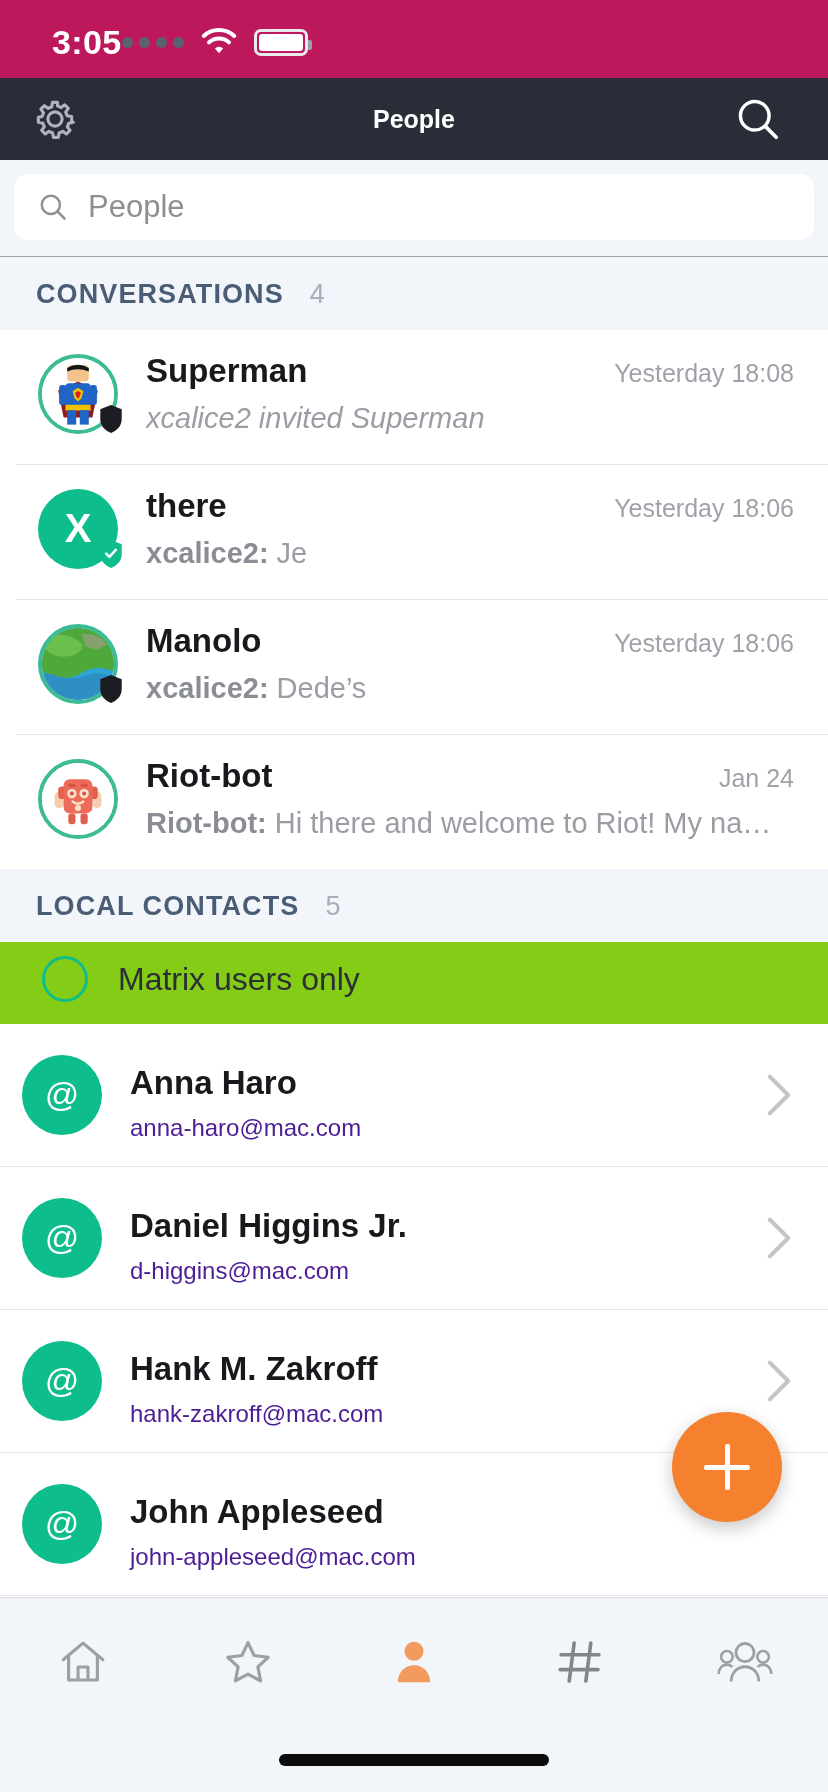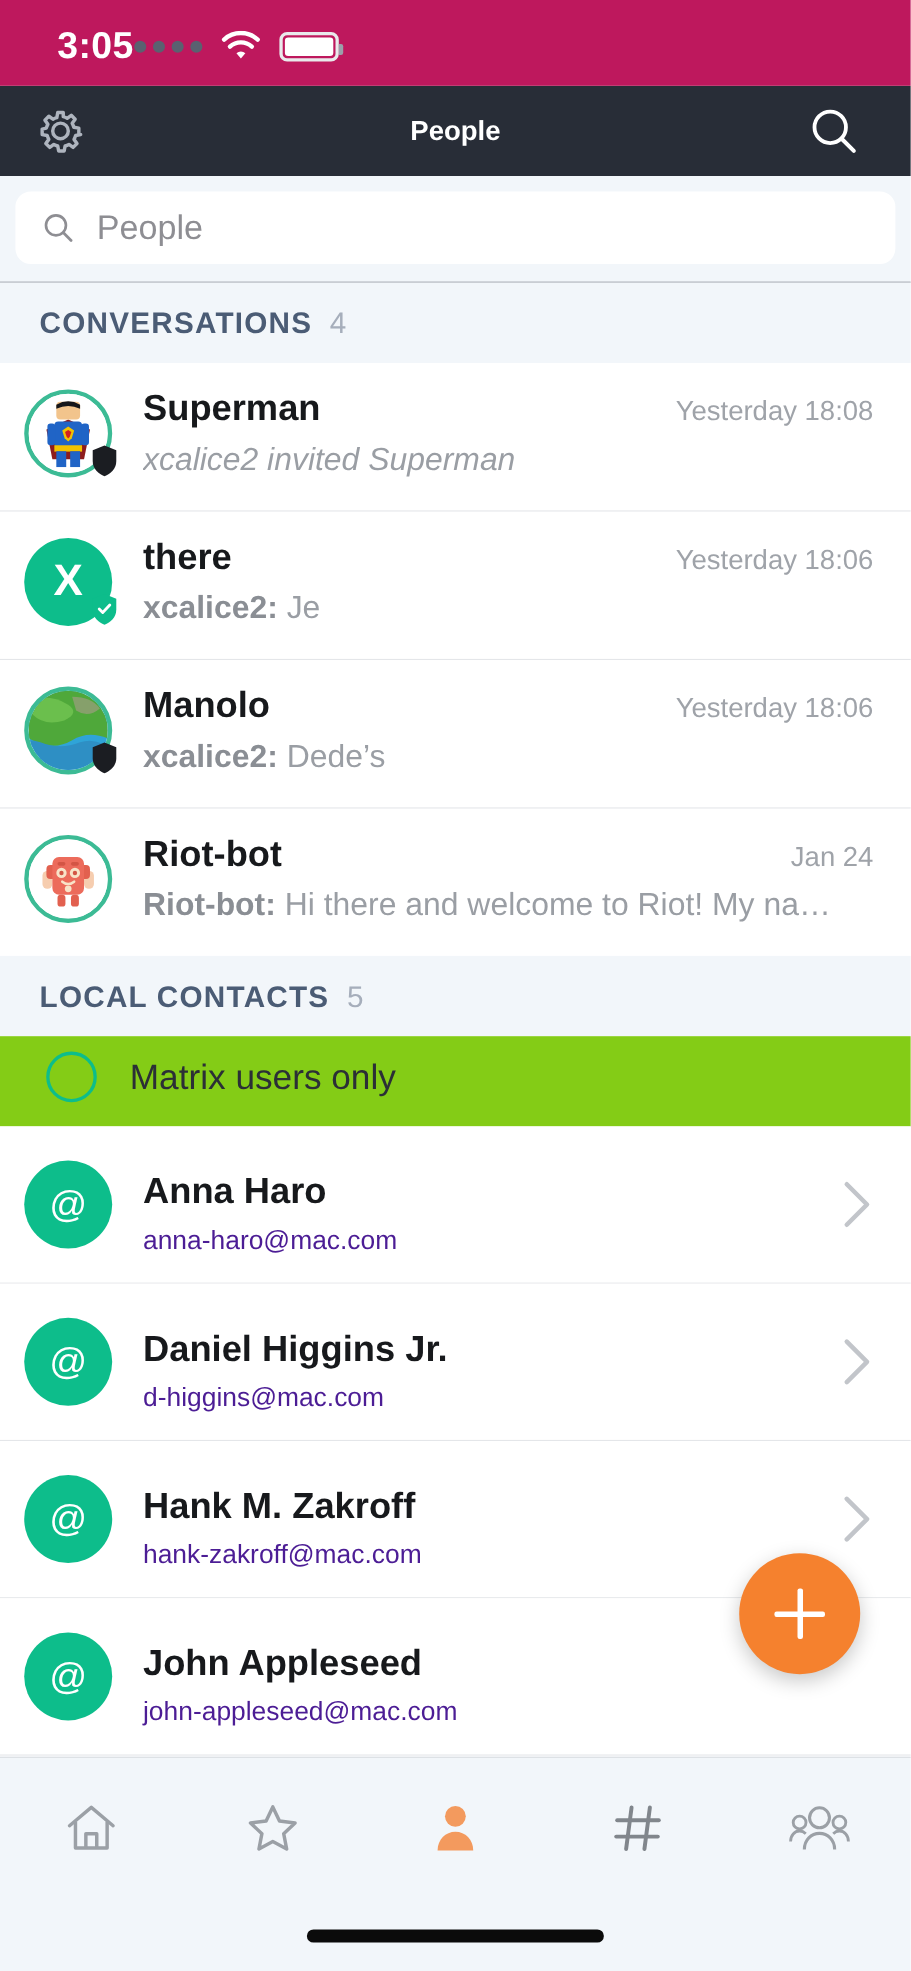--- a/index.html
+++ b/index.html
@@ -74,36 +74,37 @@
     display:flex;align-items:center;
     padding:0 22px;
     gap:18px;
   }
   .search-ph{ color:#8E8E93;font-size:31px; }
 
   
   .sec-head{
     background:#F2F6FA;
     padding:22px 0 20px 36px;
-    display:flex;align-items:baseline;gap:16px;
+    display:flex;align-items:baseline;gap:26px;
   }
   .sec-title{
     color:#4B5C75;font-size:27px;font-weight:700;letter-spacing:1.1px;
   }
   .sec-count{ color:#A6AEBB;font-size:27px;font-weight:500; }
 
   
   .conv-list{ background:#ffffff; }
   .conv-row{
     display:flex;align-items:center;
     padding:22px 34px 29px 22px;
     border-bottom:1px solid #E4E6E9;
     position:relative;
     min-height:128px;
     cursor:pointer;
+    margin-left:16px;
   }
   .conv-row:last-child{ border-bottom:none; }
   .av-wrap{
     width:80px;height:80px;position:relative;flex:0 0 80px;margin-right:28px;
   }
   .av-ring{
     width:80px;height:80px;border-radius:50%;
     border:4px solid #3CBB95;overflow:hidden;
     display:flex;align-items:center;justify-content:center;
     background:#ffffff;

